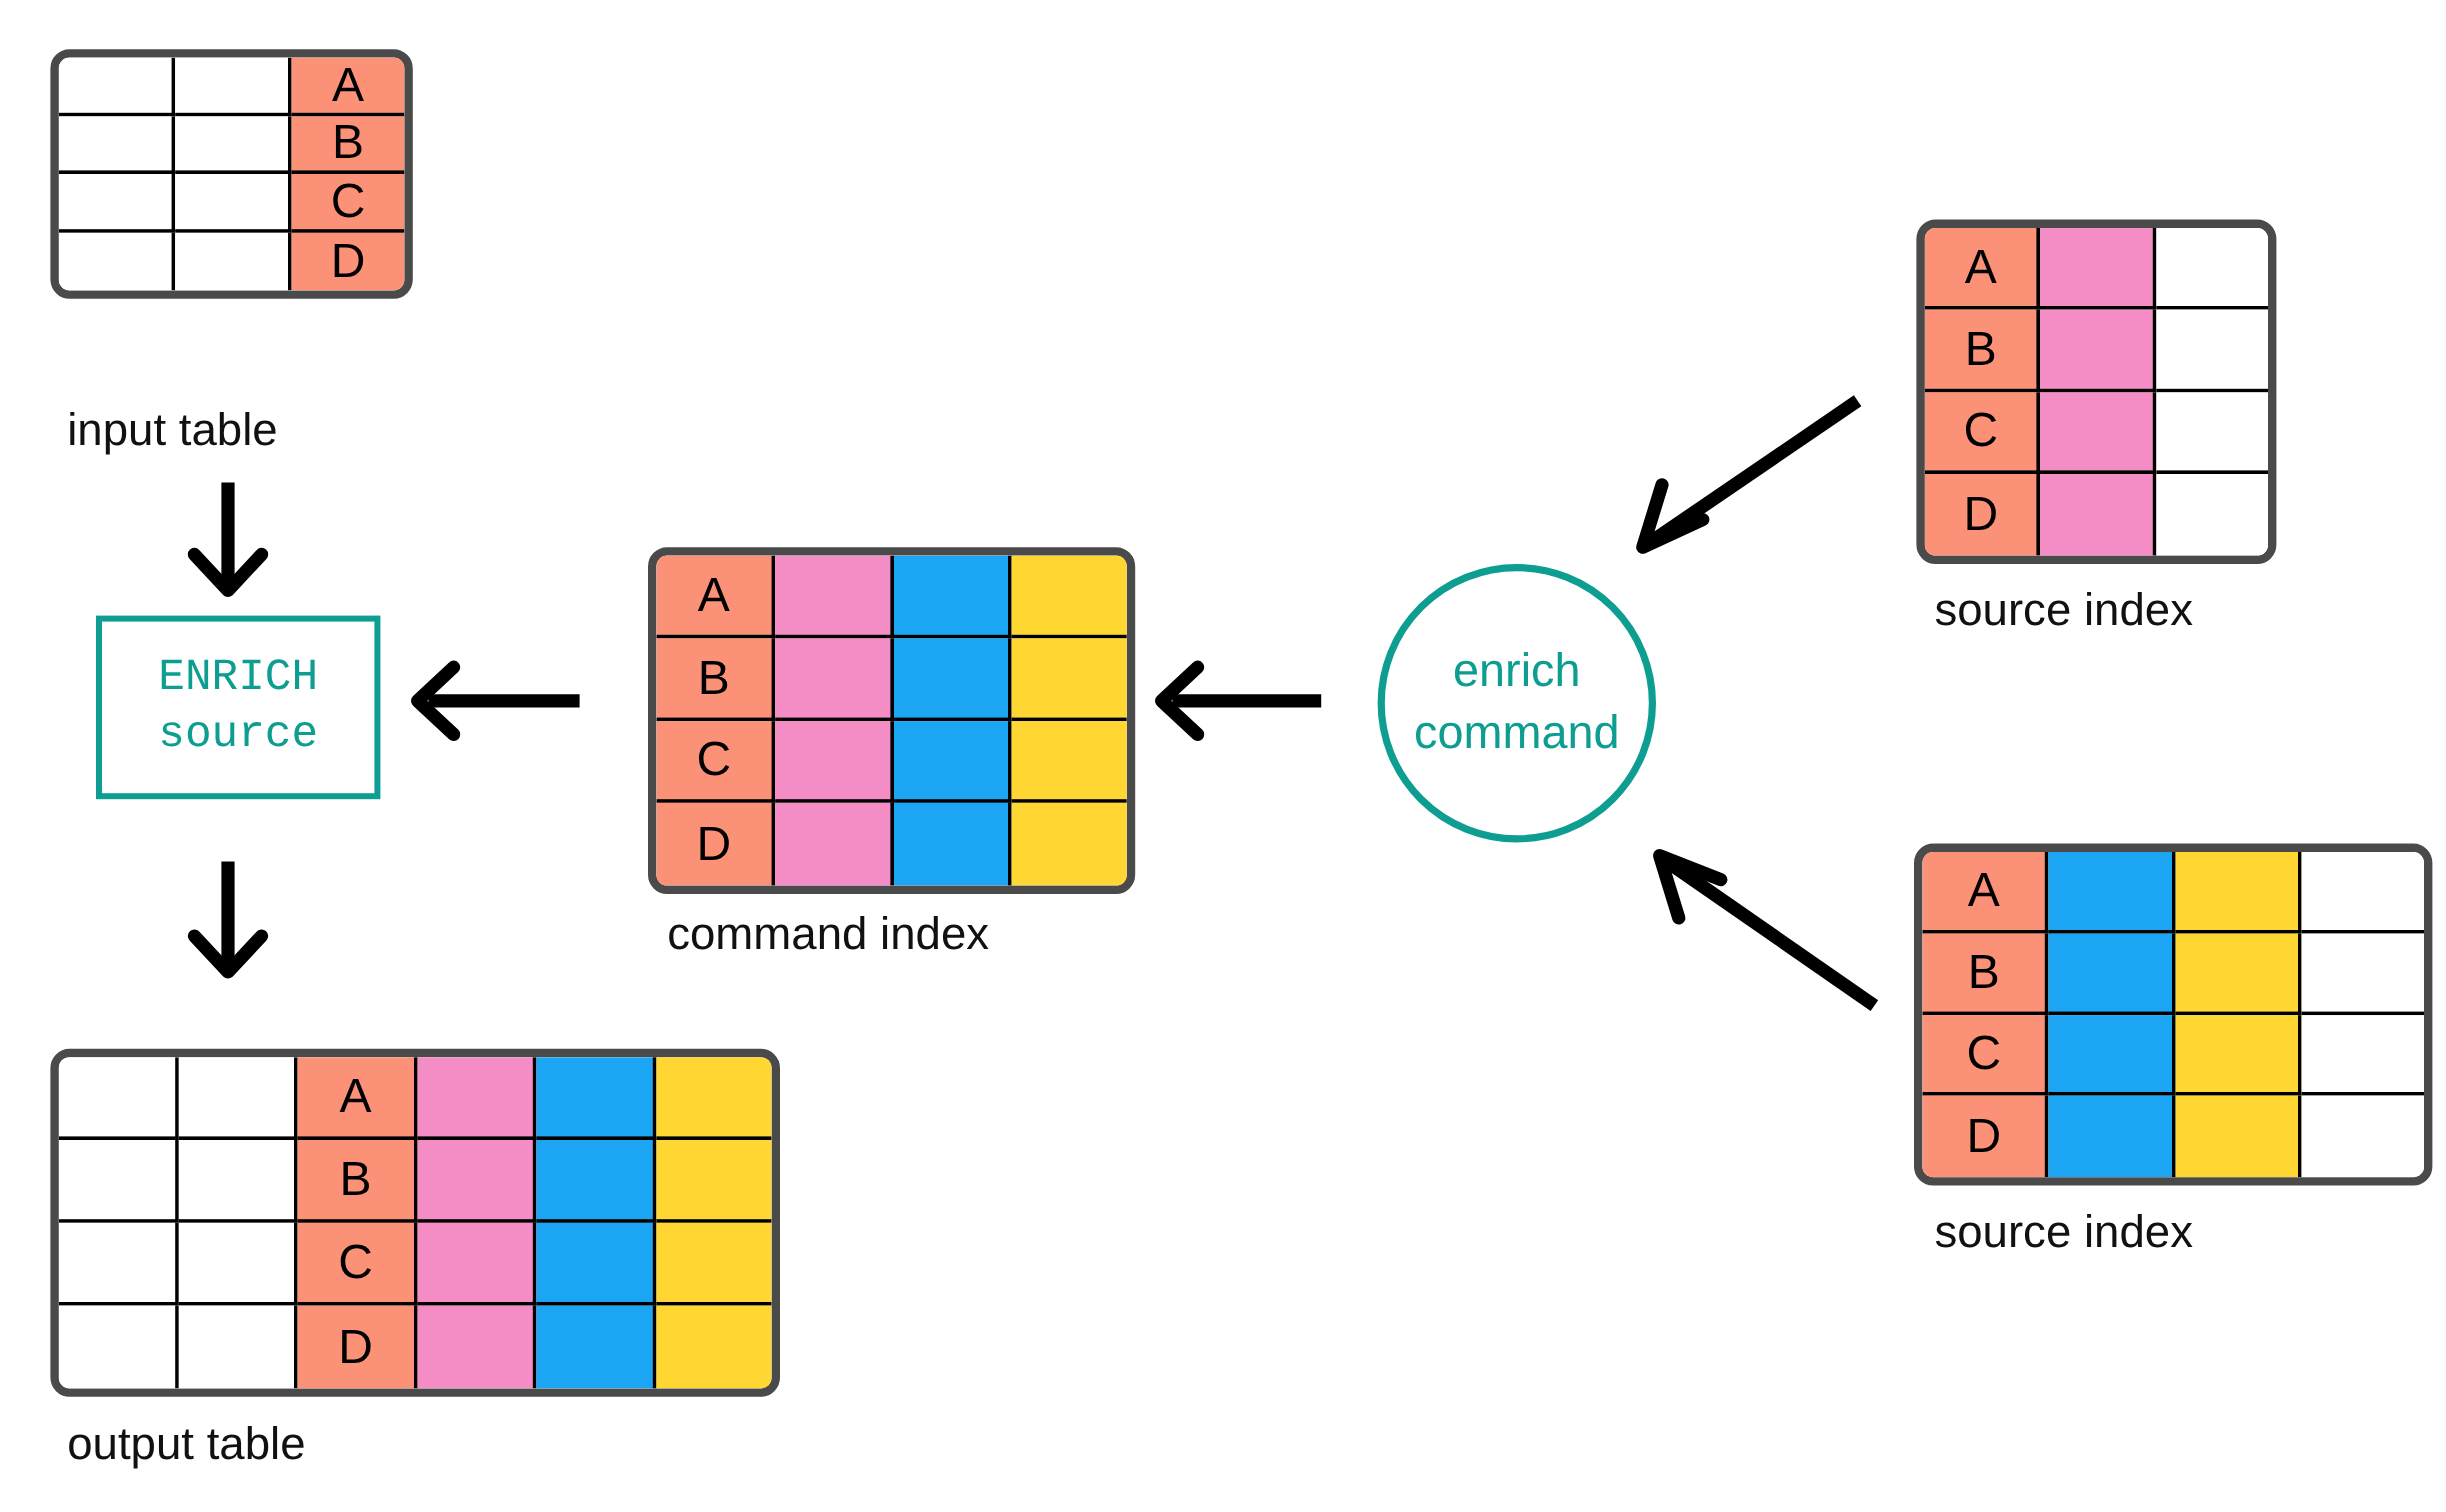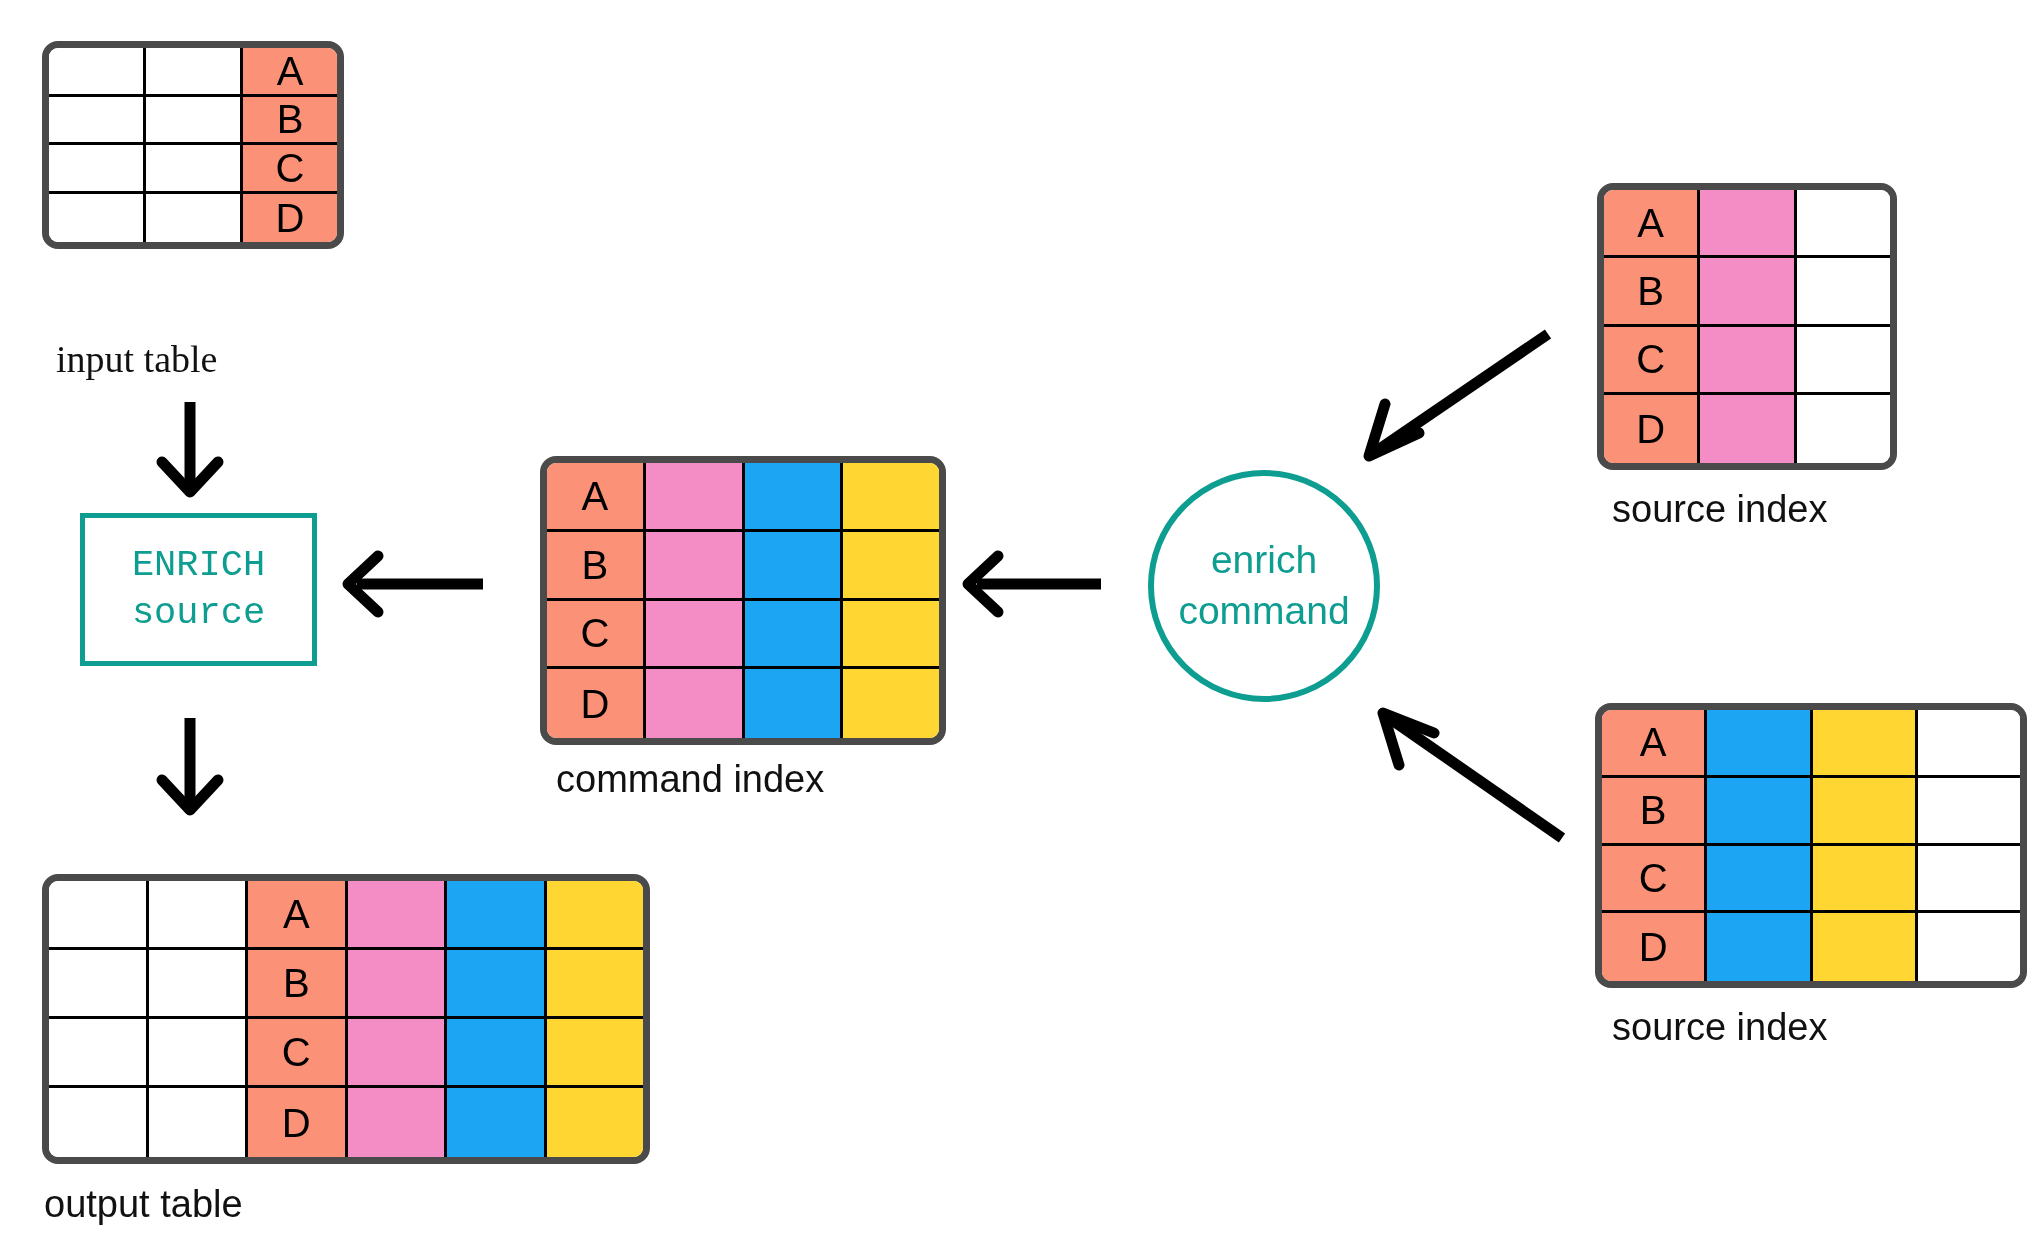--- a/index.html
+++ b/index.html
@@ -123,21 +123,21 @@
         <div class="tcell c-white"></div>
         <div class="tcell c-white"></div>
         <div class="tcell c-salmon">C</div>
       </div>
       <div class="trow">
         <div class="tcell c-white"></div>
         <div class="tcell c-white"></div>
         <div class="tcell c-salmon">D</div>
       </div>
     </div>
-  <div class="caption" style="left:56px; top:340px;font-family:Liberation Serif, serif;">input table</div>
+  <div class="caption" style="left:56px; top:340px;">input table</div>
 
   <div id="enrich-command" style="left:80px; top:513px; width:237px; height:153px;">
     <span>ENRICH</span>
     <span>source</span>
   </div>
 
   <div class="tbl" id="enrich-index" style="left:540px; top:456px; width:406px; height:289px;">
       <div class="trow">
         <div class="tcell c-salmon">A</div>
         <div class="tcell c-pink"></div>
@@ -249,21 +249,21 @@
       </div>
       <div class="trow">
         <div class="tcell c-white"></div>
         <div class="tcell c-white"></div>
         <div class="tcell c-salmon">D</div>
         <div class="tcell c-pink"></div>
         <div class="tcell c-blue"></div>
         <div class="tcell c-yellow"></div>
       </div>
     </div>
-  <div class="caption" style="left:44px; top:1185px;">output table</div>
+  <div class="caption" style="left:56px; top:1185px;">output table</div>
 
   <svg id="arrows" viewBox="0 0 2038 1260">
     <g stroke="#000000" stroke-width="11" fill="none" stroke-linecap="butt">
 
       <g>
         <line x1="190" y1="402" x2="190" y2="487"></line>
         <polyline points="162,462 190,492 218,462" stroke-linecap="round" stroke-linejoin="round"></polyline>
       </g>
 
       <g>

